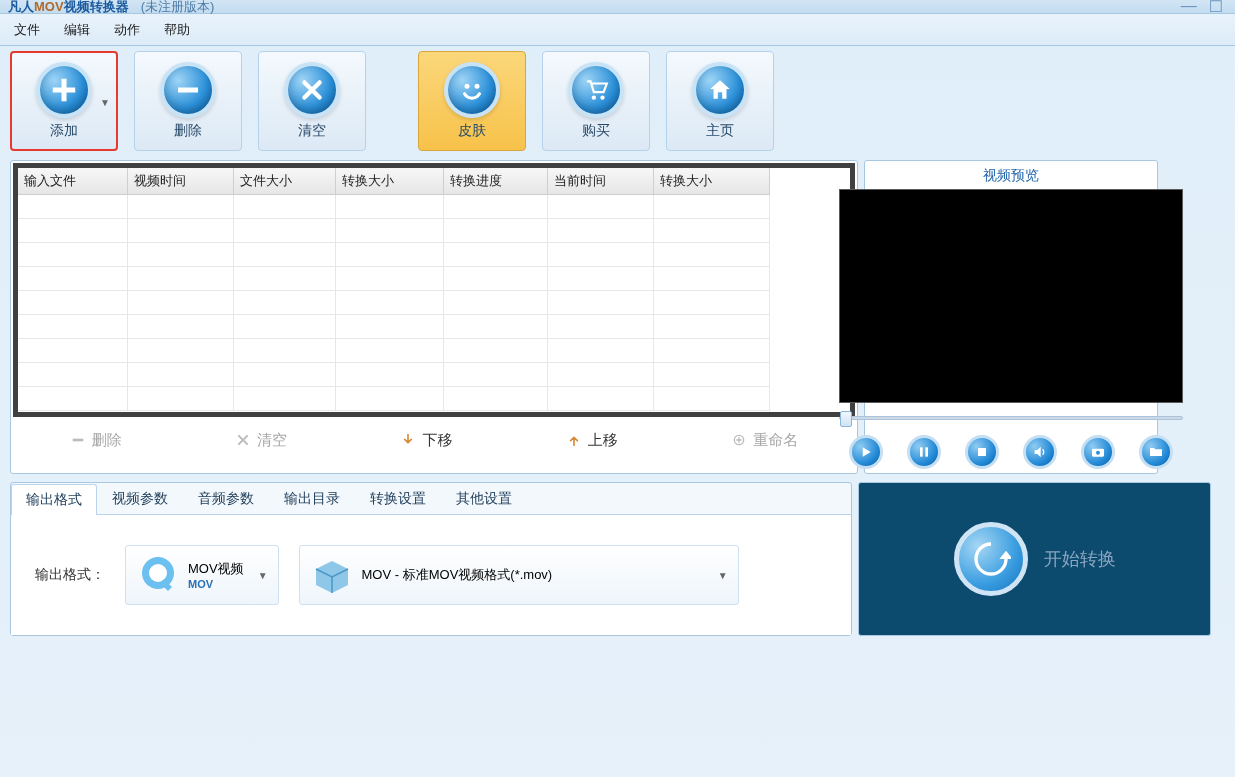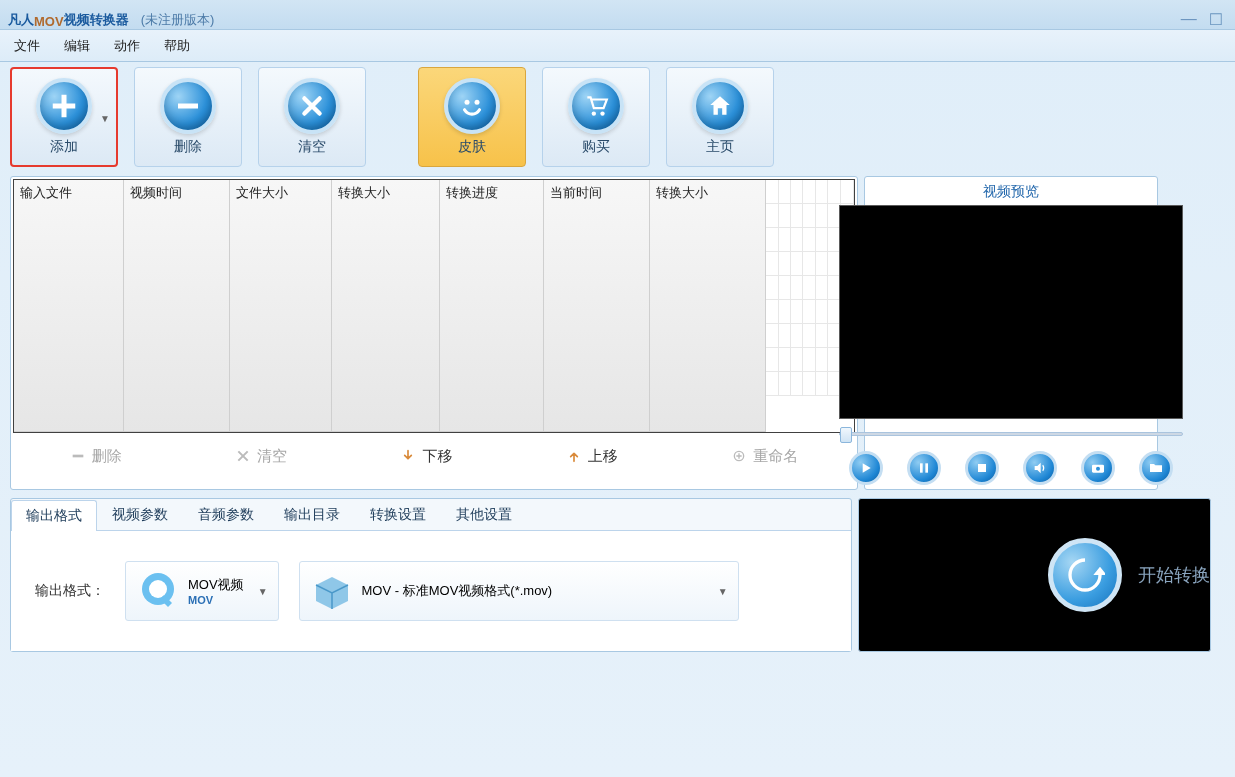--- a/index.html
+++ b/index.html
@@ -4,23 +4,23 @@
 <style>
 * { box-sizing: border-box; margin: 0; padding: 0; }
 body {
   width: 1235px; height: 777px;
   font-family: "Microsoft YaHei", SimSun, sans-serif;
   font-size: 13px;
   background: linear-gradient(to bottom, #cfe4f4 0%, #e0eef9 30px, #e6f1fa 100%);
   overflow: hidden;
 }
 .titlebar {
-  height: 30px;
+  height: 14px;
   background: linear-gradient(to bottom, #d2e5f4, #c3dcf0);
-  display: flex; align-items: flex-end; padding: 0 8px;
+  display: flex; align-items: center; padding: 0 8px;
   border-bottom: 1px solid #a8c8e2;
 }
 .titlebar .t1 { color: #1a5a9e; font-weight: bold; }
 .titlebar .t2 { color: #b06a2e; font-weight: bold; }
 .titlebar .t3 { color: #1a5a9e; font-weight: bold; margin-right: 12px;}
 .titlebar .reg { color: #4d7ba8; }
 .win-btns { margin-left: auto; display: flex; gap: 4px; }
 .win-btns span { color: #6a95bf; font-size: 16px; cursor: pointer; padding: 0 4px;}
 .menubar {
   height: 32px; display: flex; align-items: center; gap: 24px;
@@ -55,22 +55,22 @@
 }
 .tbtn .label { color: #2a4b6a; font-size: 14px;}
 .tbtn .dd { position: absolute; right: 6px; top: 44px; font-size: 10px; color: #666;}
 .main-row { display: flex; padding: 4px 10px 0 10px; gap: 6px; }
 .list-panel {
   width: 848px;
   background: #fff; border: 1px solid #a8c8e2; border-radius: 3px;
   padding: 2px;
 }
 .grid {
-  width: 100%; height: 254px; background: #fff; border: 1px solid #404040;
-  display: flex; 
+  width: 100%; height: 254px; background: #fff; border: 5px solid #404040;
+  display: flex; flex-direction: column;
 }
 .ghead { display: flex; }
 .ghead .gh {
   background: linear-gradient(to bottom, #f7f7f7, #e6e6e6);
   border-right: 1px solid #cfcfcf; border-bottom: 1px solid #cfcfcf;
   padding: 4px 6px; font-size: 13px; color: #222;
   overflow: hidden; white-space: nowrap;
 }
 .gbody { flex: 1; overflow-y: auto; }
 .grow { display: flex; height: 24px; }
@@ -130,22 +130,22 @@
 .fmt-btn .ficon {
   width: 44px; height: 44px; display:flex;align-items:center;justify-content:center;
 }
 .fmt-btn .fl { display:flex; flex-direction:column; }
 .fmt-btn .dd2 { color:#666; font-size:10px; margin-left:6px;}
 .fmt-btn.long { width: 440px; justify-content: flex-start; }
 .action-panel {
   width: 355px; display: flex; gap: 8px;
 }
 .start-box {
-  flex: 1; background: #000000; border: 1px solid #a8c8e2; border-radius: 3px;
-  display:flex; align-items:center; justify-content:flex-end; gap: 16px;
+  flex: 1; background: #0c4a6e; border: 1px solid #a8c8e2; border-radius: 3px;
+  display:flex; align-items:center; justify-content:center; gap: 16px;
 }
 .start-icon {
   width: 74px; height: 74px; border-radius: 50%;
   background: radial-gradient(circle at 30% 30%, #a6d7f4, #3a9de0 60%, #1573bd);
   border: 5px solid #cfe5f5; display:flex;align-items:center;justify-content:center;
 }
 .start-icon svg { width: 40px; height: 40px; fill: #fff; }
 .start-text { color: #8aa5bf; font-size: 18px; }
 .side-btns { width: 116px; display:flex; flex-direction:column; gap:8px;}
 .side-btn {

